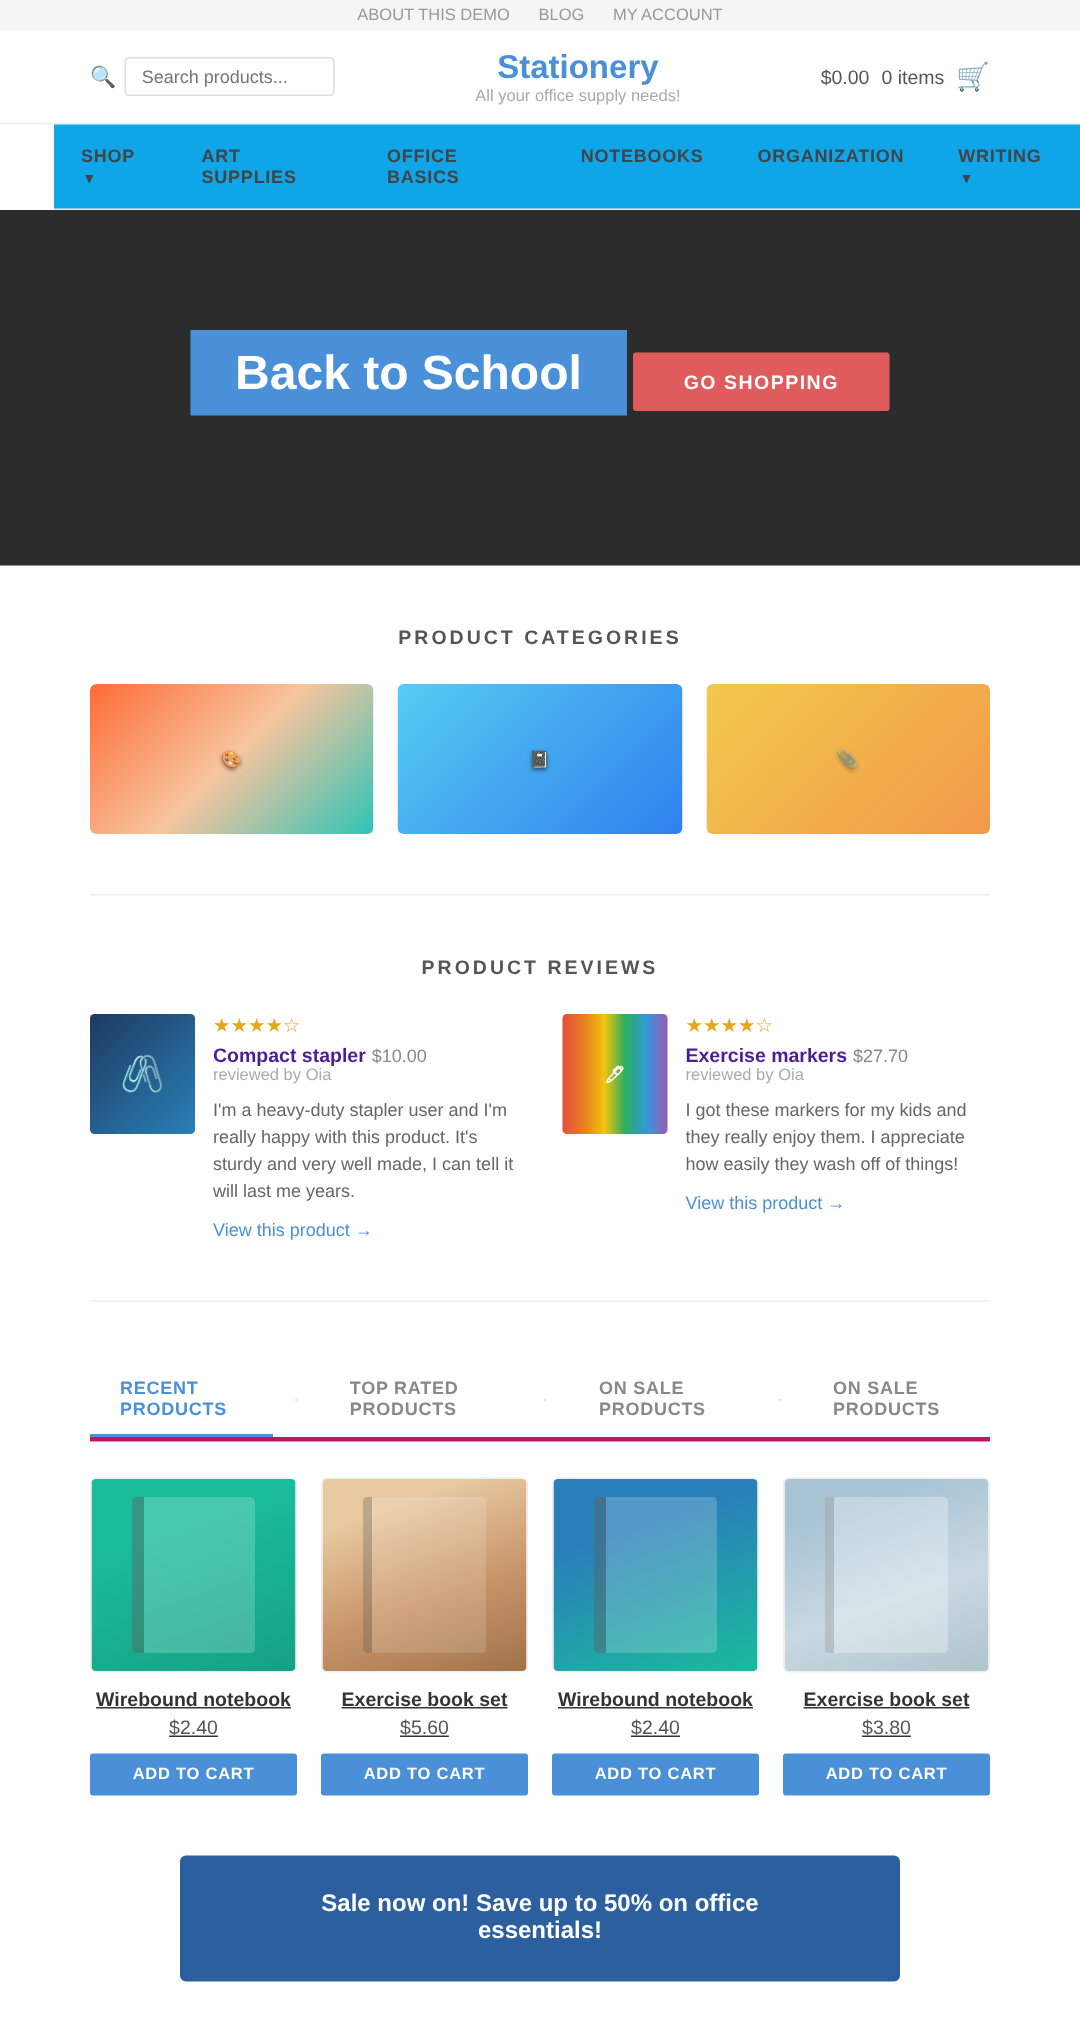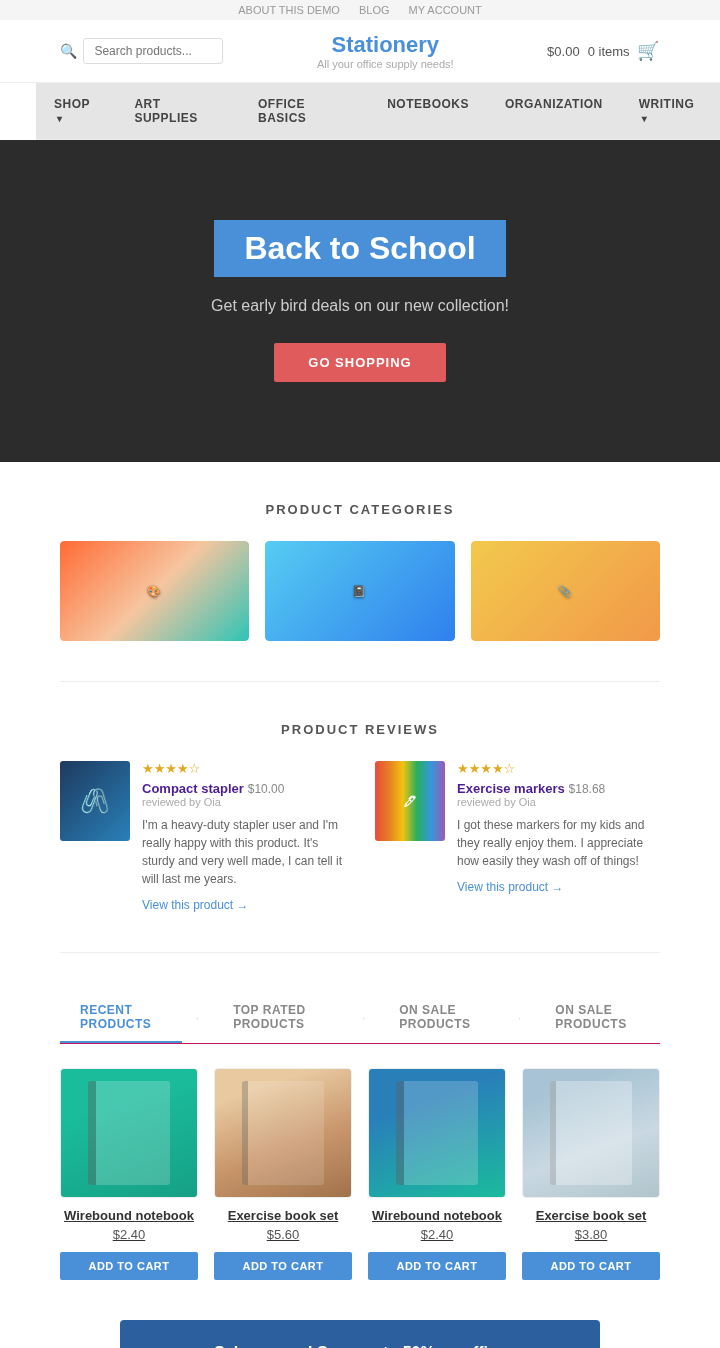--- a/index.html
+++ b/index.html
@@ -13,21 +13,21 @@
     .site-header { display: flex; align-items: center; justify-content: space-between; padding: 12px 60px; border-bottom: 1px solid #eee; }
     .search-wrap { display: flex; align-items: center; gap: 6px; }
     .search-wrap input { border: 1px solid #ddd; border-radius: 3px; padding: 5px 10px; font-size: 12px; width: 140px; outline: none; }
     .site-branding { text-align: center; }
     .site-title { font-size: 22px; font-weight: 700; color: #4a90d9; text-decoration: none; }
     .site-tagline { font-size: 11px; color: #aaa; }
     .cart-wrap { display: flex; align-items: center; gap: 8px; font-size: 13px; color: #555; }
     .cart-icon-btn { background: none; border: none; cursor: pointer; font-size: 18px; color: #4a90d9; }
 
     
-    .site-nav { background: #e5e5e5; border-bottom: 1px solid #eee; margin-left: 36px; }
+    .site-nav { background: #0ea5e9; border-bottom: 1px solid #eee; margin-left: 36px; }
     .site-nav ul { display: flex; justify-content: center; list-style: none; padding: 0; margin: 0; }
     .site-nav ul li { position: relative; }
     .site-nav ul li a { display: block; padding: 14px 18px; font-size: 12px; font-weight: 600; color: #444; text-decoration: none; text-transform: uppercase; letter-spacing: 0.5px; }
     .site-nav ul li a .arrow { font-size: 10px; margin-left: 3px; }
 
     
     .hero { background: #2c2c2c; color: #fff; text-align: center; padding: 80px 40px; }
     .hero-title-box { display: inline-block; background: #4a90d9; padding: 10px 30px; margin-bottom: 20px; }
     .hero-title { font-size: 32px; font-weight: 700; color: #fff; }
     .hero-subtitle { font-size: 16px; color: #ccc; margin-bottom: 28px; }
@@ -52,21 +52,21 @@
     .review-img-placeholder { width: 70px; height: 80px; flex-shrink: 0; border-radius: 3px; background: #ddd; display: flex; align-items: center; justify-content: center; overflow: hidden; }
     .review-body { flex: 1; }
     .review-stars { color: #e2a91e; font-size: 13px; margin-bottom: 4px; }
     .review-product { font-size: 13px; font-weight: 600; color: #4c1d95; }
     .review-price { color: #888; font-size: 12px; }
     .review-author { font-size: 11px; color: #aaa; margin-bottom: 8px; }
     .review-text { font-size: 12px; color: #666; line-height: 1.5; margin-bottom: 8px; }
     .review-link { font-size: 12px; color: #4a90d9; text-decoration: none; }
 
     
-    .tabs { display: flex; justify-content: flex-end; gap: 12px; border-bottom: 1px solid #be185d; margin-bottom: 24px; }
+    .tabs { display: flex; justify-content: flex-end; gap: 12px; border-bottom: 3px solid #be185d; margin-bottom: 24px; }
     .tab { padding: 10px 20px; font-size: 12px; font-weight: 600; text-transform: uppercase; letter-spacing: 0.5px; cursor: pointer; color: #888; border-bottom: 2px solid transparent; text-decoration: none; }
     .tab.active { color: #4a90d9; border-bottom-color: #4a90d9; }
     .tab-sep { display: flex; align-items: center; color: #ccc; font-size: 10px; padding: 0 2px; }
 
     
     .products-grid { display: flex; gap: 16px; text-decoration: underline; }
     .product-card { flex: 1; text-align: center; }
     .product-img-wrap { width: 100%; height: 130px; border: 1px solid #eee; border-radius: 4px; overflow: hidden; margin-bottom: 10px; display: flex; align-items: center; justify-content: center; }
     .product-name { font-size: 13px; font-weight: 600; color: #333; margin-bottom: 4px; }
     .product-price { font-size: 13px; color: #555; margin-bottom: 10px; }
@@ -130,21 +130,20 @@
     <li>
       <a href="#">WRITING <span class="arrow">▾</span></a>
     </li>
   </ul>
 </nav>
 
 <section class="hero">
   <div class="hero-title-box">
     <h1 class="hero-title">Back to School</h1>
   </div>
-  <p class="hero-subtitle">Get early bird deals on our new collection!</p>
   <button class="hero-btn">GO SHOPPING</button>
 </section>
 
 <section class="section">
   <h2 class="section-title">PRODUCT CATEGORIES</h2>
   <div class="categories-grid">
     <div class="category-card">
       <div class="cat-art">
         <span class="cat-label">🎨</span>
       </div>
@@ -185,21 +184,21 @@
     </div>
 
     <div class="review-card">
       <div class="review-img-placeholder review-img-crayons">
         <span>🖊</span>
       </div>
       <div class="review-body">
         <div class="review-stars">★★★★☆</div>
         <div>
           <span class="review-product">Exercise markers</span>
-          <span class="review-price">$18.68</span>
+          <span class="review-price">$27.70</span>
         </div>
         <div class="review-author">reviewed by Oia</div>
         <p class="review-text">I got these markers for my kids and they really enjoy them. I appreciate how easily they wash off of things!</p>
         <a href="#" class="review-link">View this product →</a>
       </div>
     </div>
   </div>
 </section>
 
 <hr class="section-divider">

